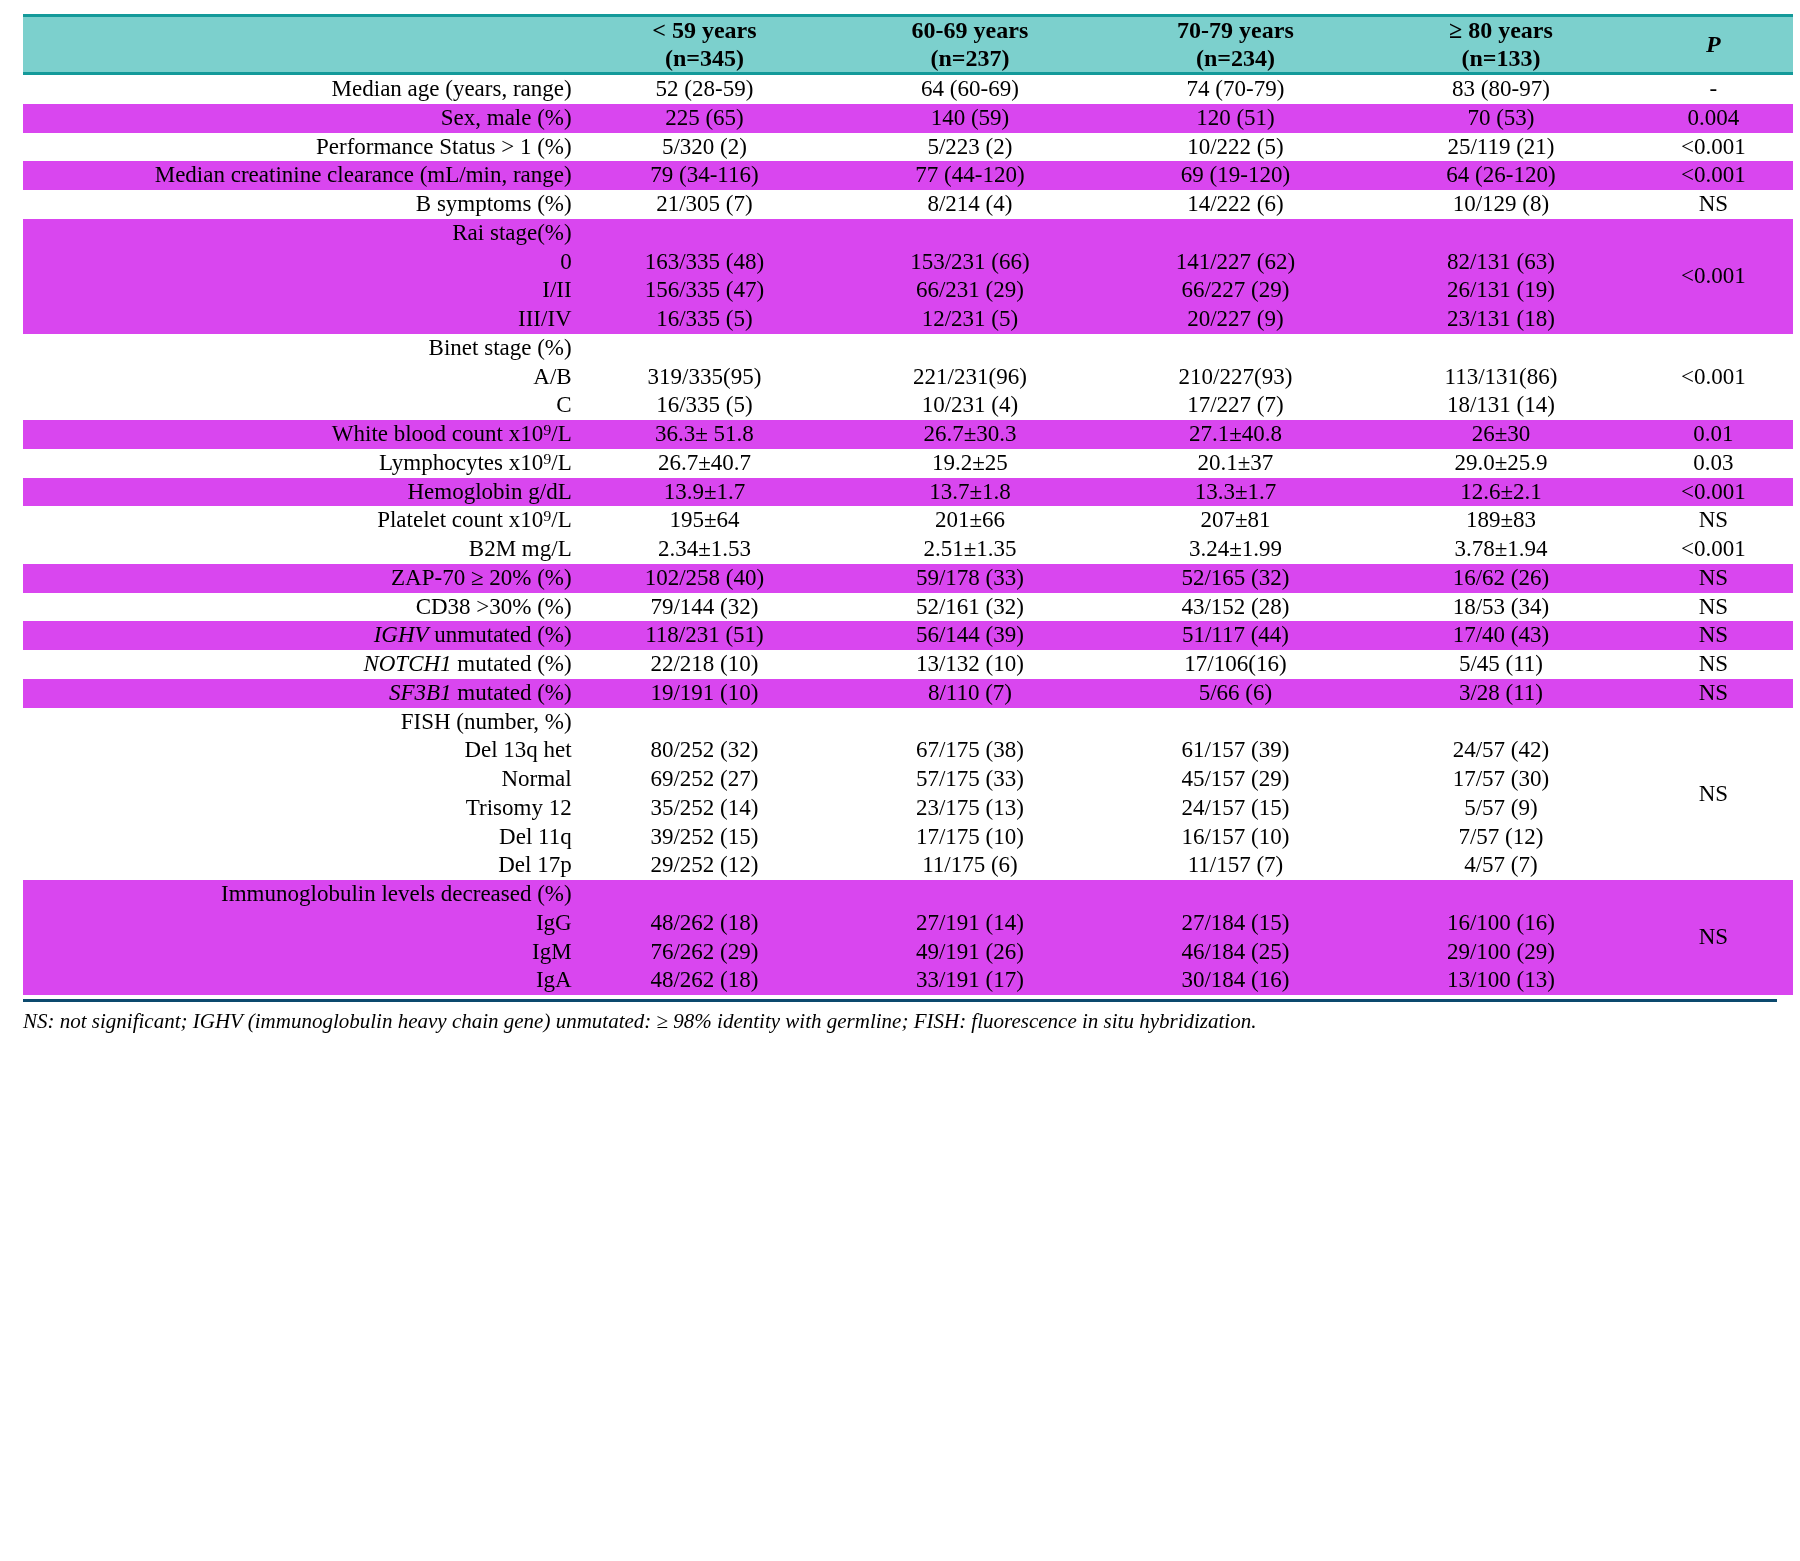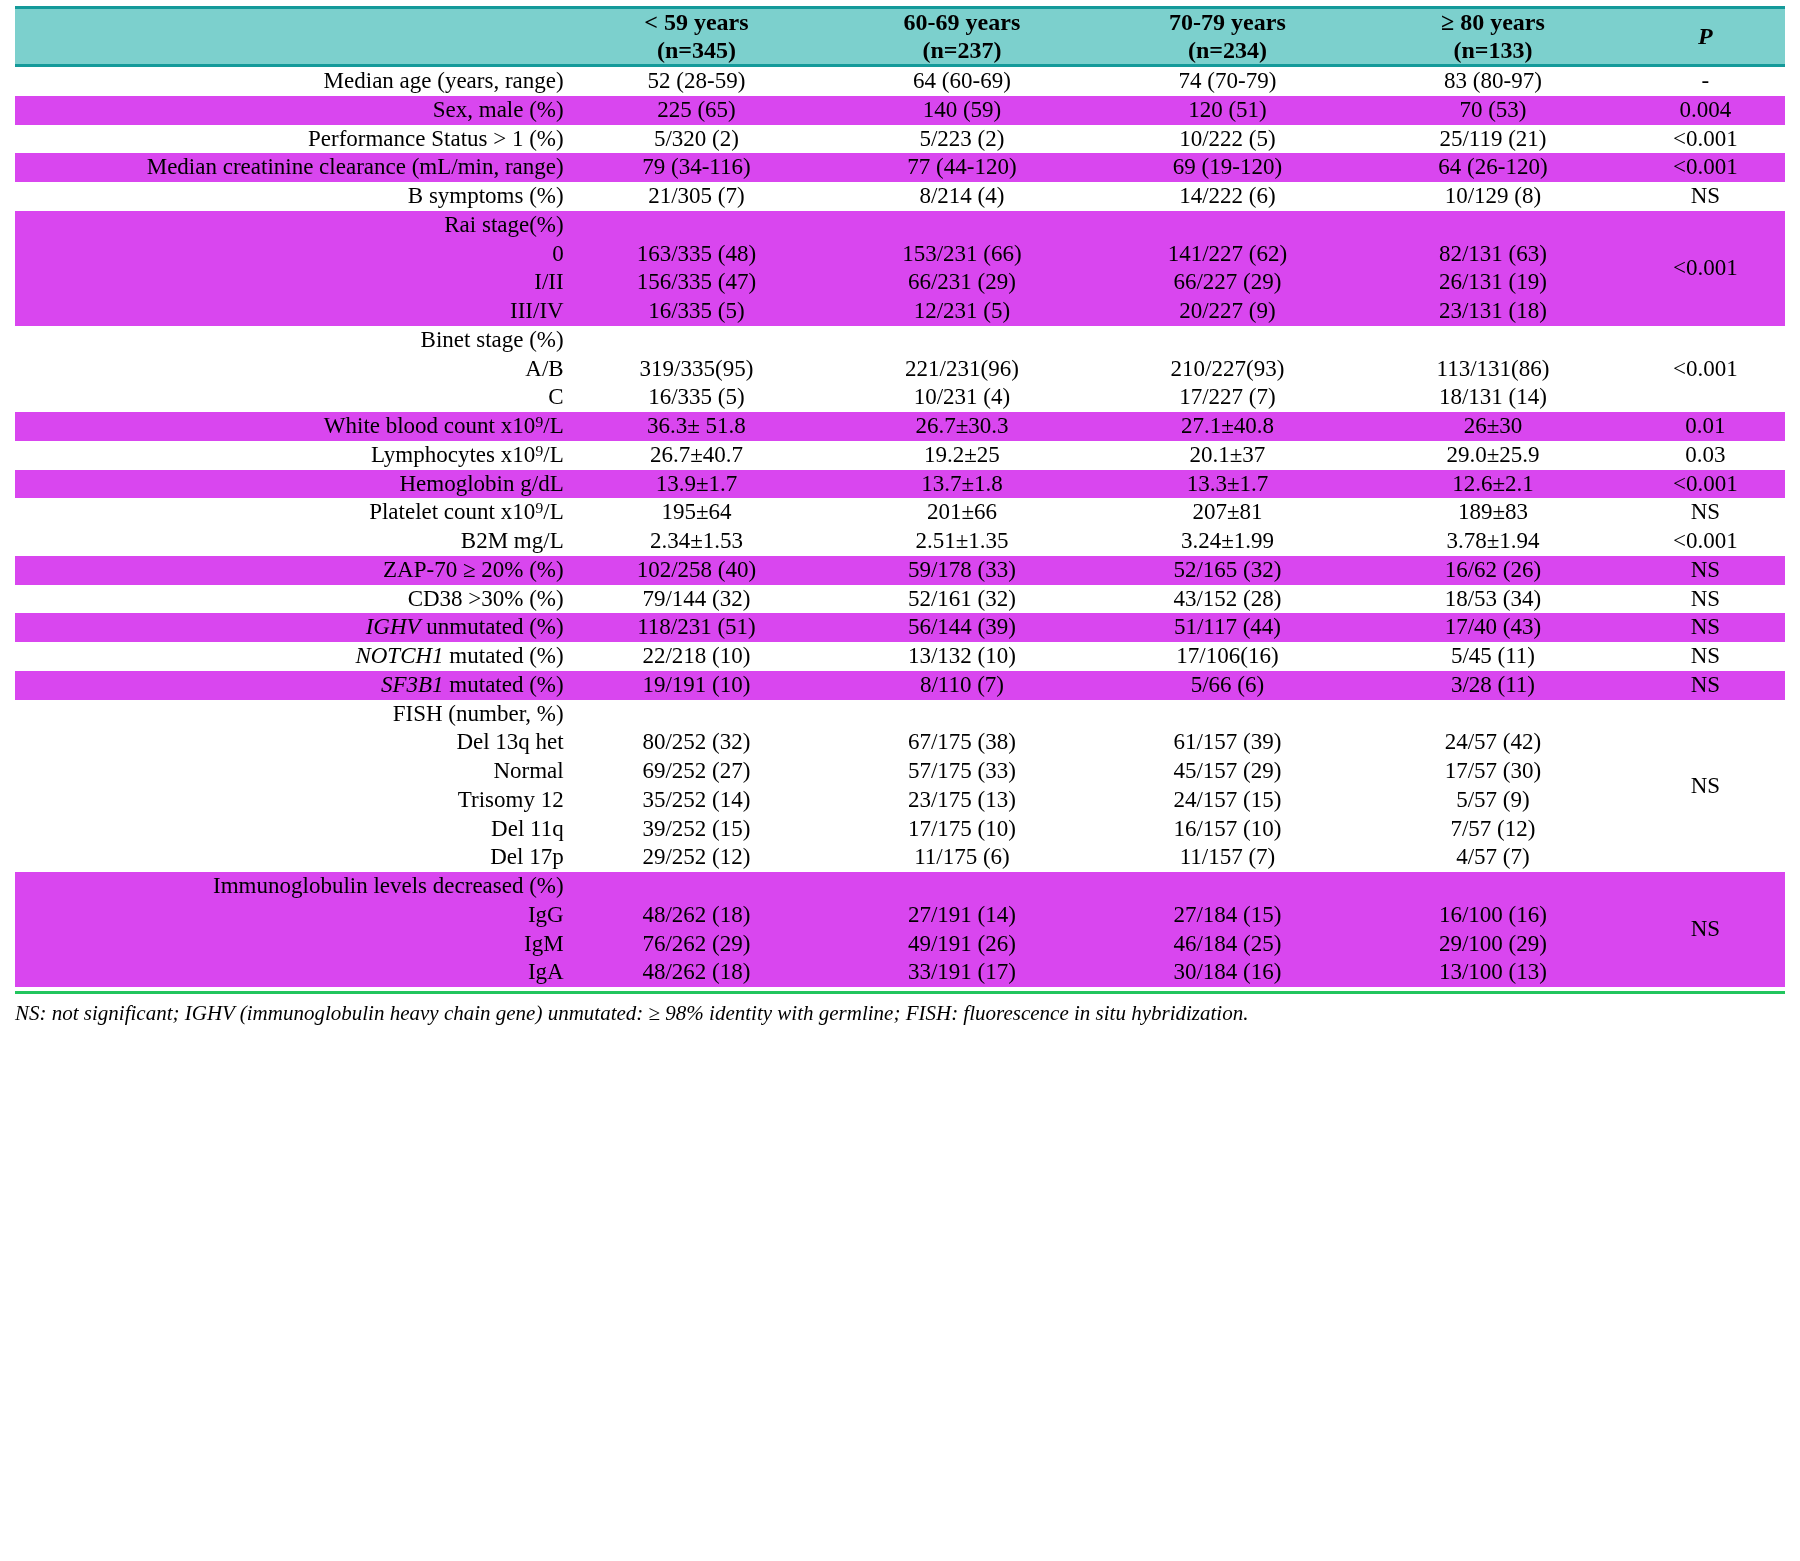--- a/index.html
+++ b/index.html
@@ -7,21 +7,21 @@
     padding: 0;
     background: #ffffff;
   }
   body {
     width: 1800px;
     font-family: "Liberation Serif", serif;
     color: #000000;
   }
   .table-wrap {
     width: 1800px;
-    padding: 0;
+    padding: 8px;
     box-sizing: border-box;
   }
   table.data {
     border-collapse: collapse;
     width: 1770px;
     margin: 6px 15px 0 15px;
     table-layout: fixed;
   }
   table.data th, table.data td {
     padding: 0;
@@ -65,21 +65,21 @@
     white-space: pre-line;
   }
   .vals {
     white-space: pre-line;
     text-align: center;
   }
   .italic { font-style: italic; }
   .footnote {
     margin: 4px 15px 24px 15px;
     font-size: 21px;
-    border-top: 3px solid #22c55e;
+    border-top: 3px solid #0c4a6e;
     padding-top: 7px;
     font-style: italic;
   }
   col.c0 { width: 31%; }
   col.c1 { width: 15%; }
   col.c2 { width: 15%; }
   col.c3 { width: 15%; }
   col.c4 { width: 15%; }
   col.c5 { width: 9%; }
 </style>

